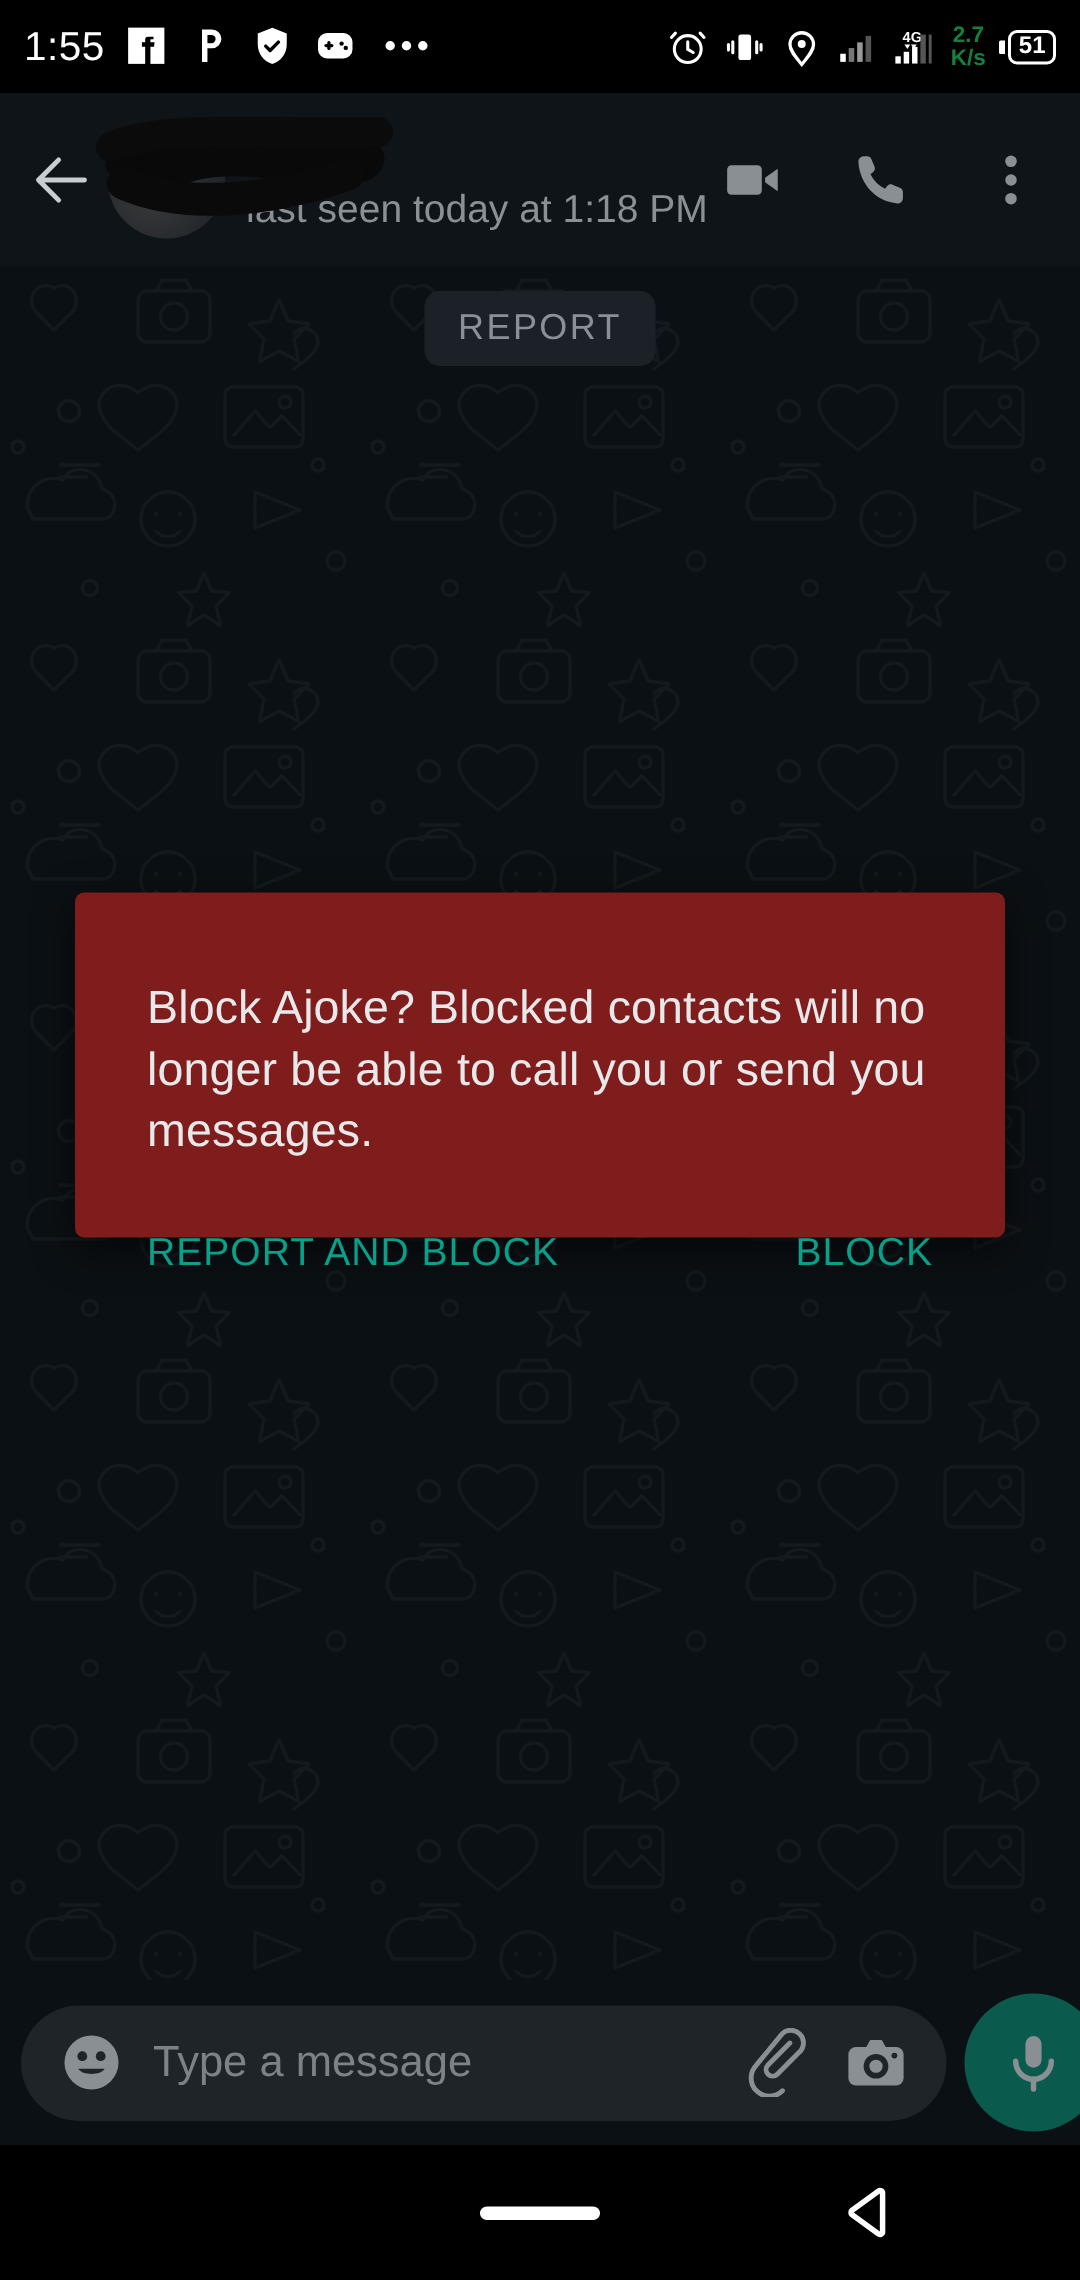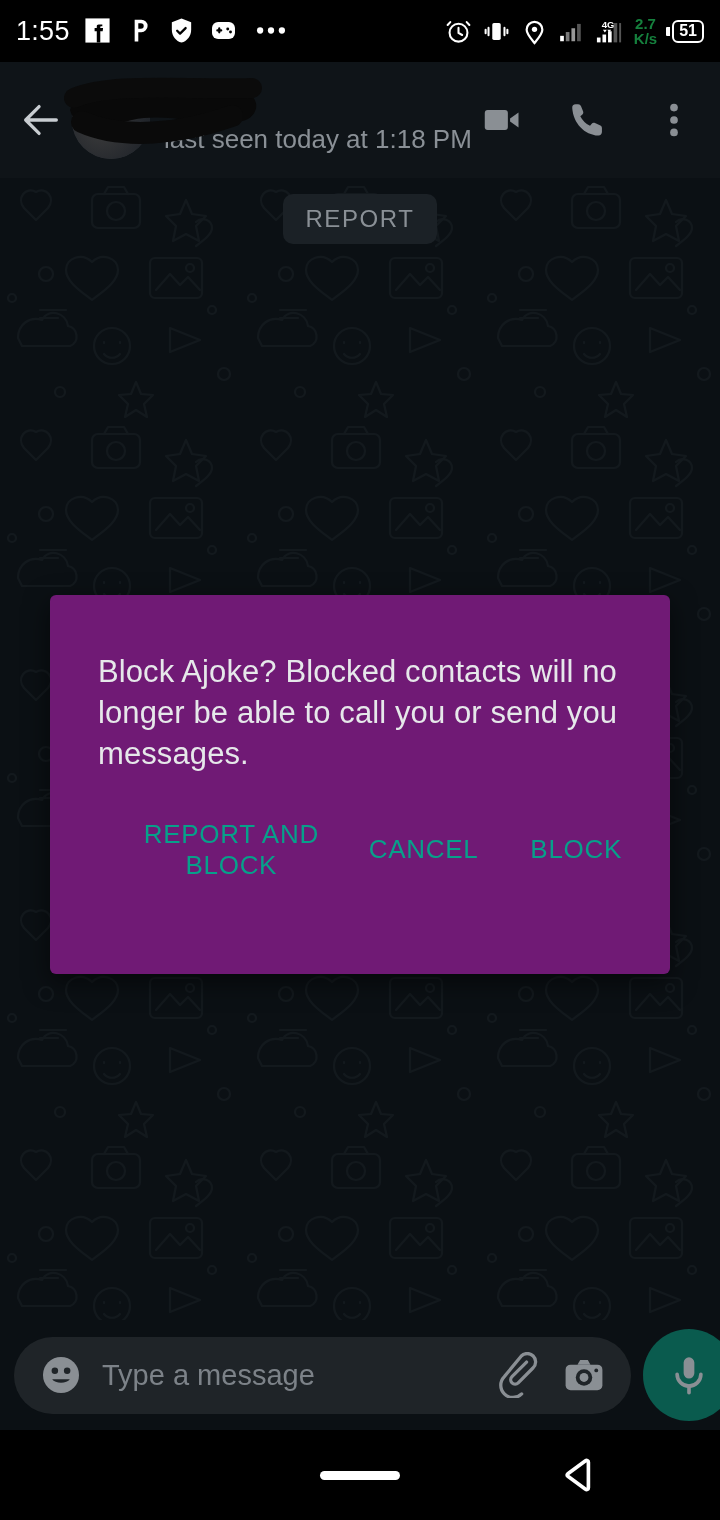--- a/index.html
+++ b/index.html
@@ -65,22 +65,22 @@
   }
   #encrypt-row { position:relative; display:flex; justify-content:center; margin-top:36px; padding:0 44px; }
   #encrypt-notice {
     background:#17191a; color:#8a7b42; font-size:25px; line-height:1.42;
     text-align:center; padding:20px 26px 22px; border-radius:12px; max-width:632px;
   }
   .lockglyph { font-size:23px; }
 
   
   #dialog {
-    position:absolute; left:50px; top:595px; width:620px; height:379px;
-    background:#701a75; border-radius:6px; z-index:20;
+    position:absolute; left:50px; top:595px; width:620px; height:230px;
+    background:#7f1d1d; border-radius:6px; z-index:20;
     box-shadow:0 8px 26px rgba(0,0,0,.55);
   }
   #dialog-message {
     color:#e6e8ea; font-size:31px; line-height:1.33;
     padding:56px 48px 0 48px; letter-spacing:.1px;
   }
   #dialog-actions {
     display:flex; align-items:center; margin-top:38px; padding:0 46px;
   }
   .dlg-btn {
@@ -275,21 +275,20 @@
     <div id="date-chip-row">
       <div id="date-chip">REPORT</div>
     </div>
 
   </div>
 
   <div id="dialog">
     <div id="dialog-message">Block Ajoke? Blocked contacts will no longer be able to call you or send you messages.</div>
     <div id="dialog-actions">
       <button class="dlg-btn" id="btn-report">REPORT AND BLOCK</button>
-      <button class="dlg-btn" id="btn-cancel">CANCEL</button>
       <button class="dlg-btn" id="btn-block">BLOCK</button>
     </div>
   </div>
 
   <div id="input-bar">
     <div id="composer">
       <svg id="emoji-icon" viewBox="0 0 24 24">
         <circle cx="12" cy="12" r="9.4" fill="#8a8f94"></circle>
         <circle cx="8.8" cy="9.8" r="1.7" fill="#1f2428"></circle>
         <circle cx="15.2" cy="9.8" r="1.7" fill="#1f2428"></circle>

